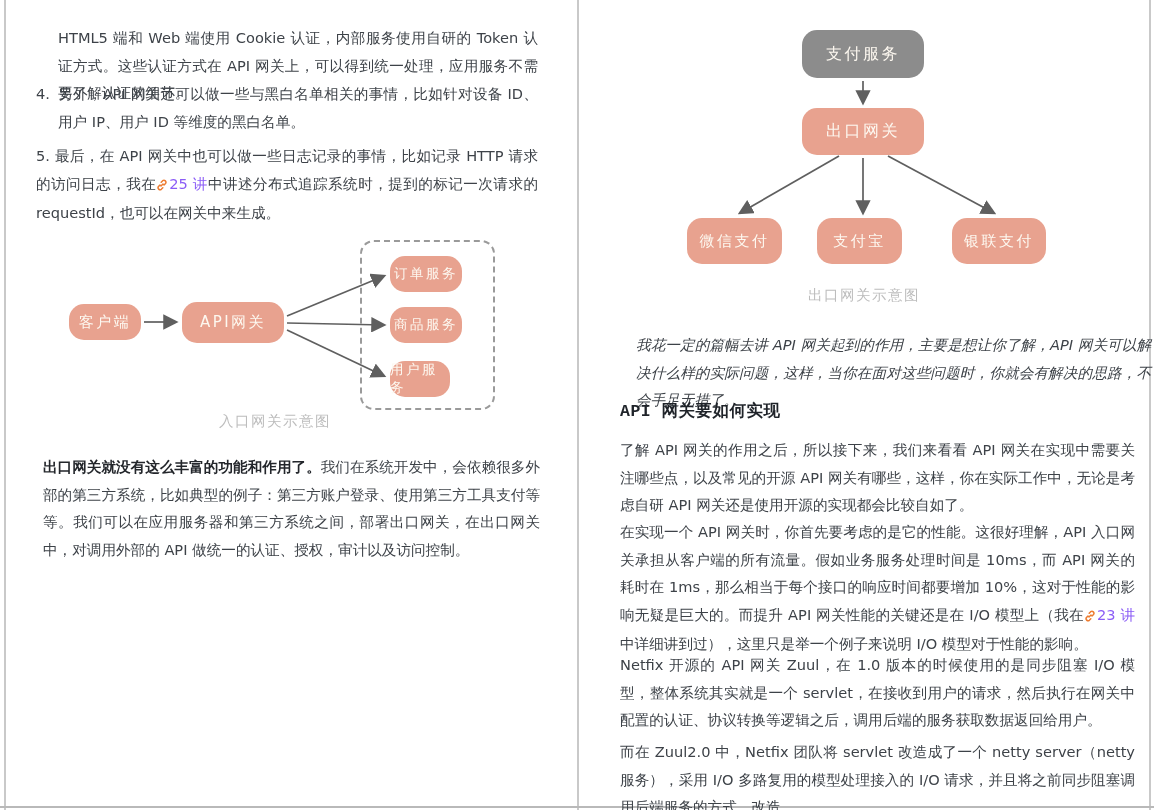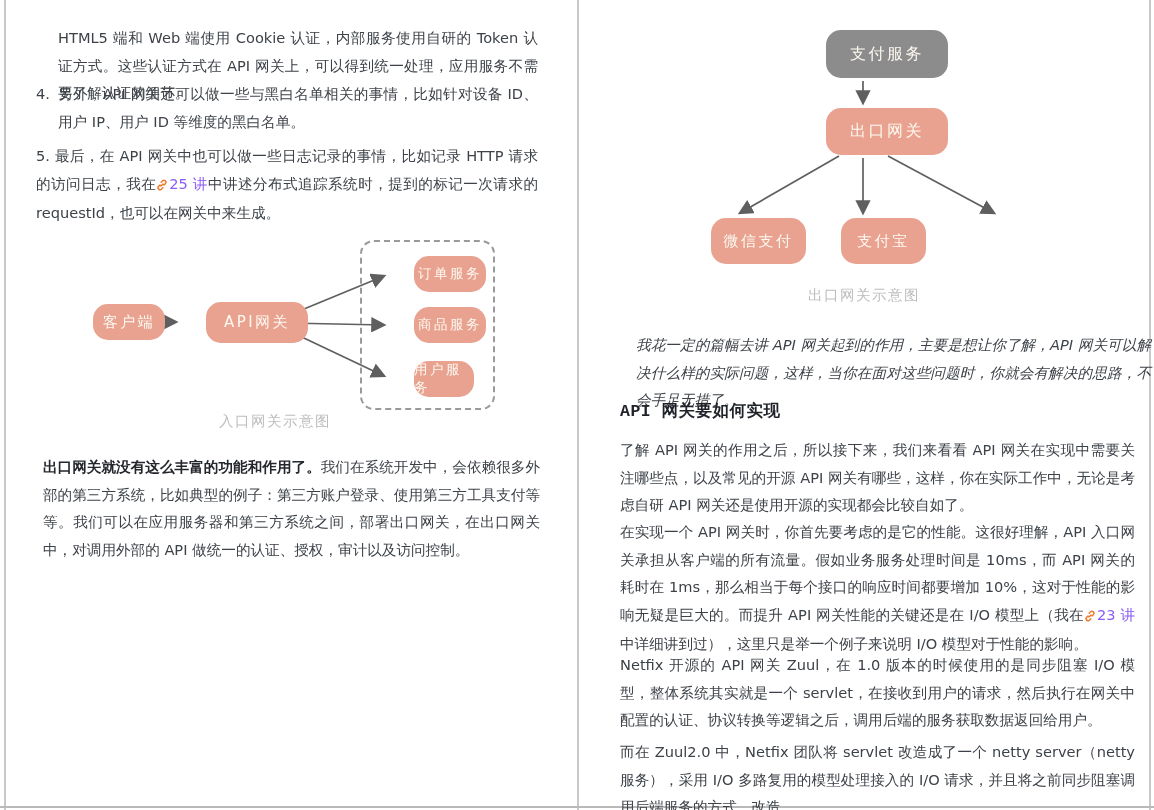--- a/index.html
+++ b/index.html
@@ -31,21 +31,21 @@
 
   .chapter-link { color:#8b5cf6; text-decoration:none; cursor:pointer; white-space:nowrap; }
   .chapter-link .lnk-ic { display:inline-block; vertical-align:-2px; margin-right:1px; }
 
   
   .diagram { position:absolute; left:0; width:577px; }
   .diagram svg.wires { position:absolute; left:0; top:0; pointer-events:none; }
   .node {
     position:absolute; border-radius:15px; background:#E8A28F;
     color:#FDF8F0; display:flex; align-items:center; justify-content:center;
-    font-size:15px; letter-spacing:2.5px;margin-left:24px;
+    font-size:15px; letter-spacing:2.5px;
   }
   .node.gray { background:#8C8C8C; }
   .dash-group {
     position:absolute; border:2px dashed #9a9a9a; border-radius:14px;
   }
   .diagram-caption {
     position:absolute; color:#BDBDBD; font-size:14.5px;
     letter-spacing:1.5px; text-align:center;
   }
 
@@ -134,20 +134,23 @@
       </div>
       <div class="node" style="left:225px; top:108px; width:122px; height:47px; font-size:16px;">
         <span>出口网关</span>
       </div>
       <div class="node" style="left:110px; top:218px; width:95px; height:46px;">
         <span>微信支付</span>
       </div>
       <div class="node" style="left:240px; top:218px; width:85px; height:46px;">
         <span>支付宝</span>
       </div>
+      <div class="node" style="left:375px; top:218px; width:94px; height:46px;">
+        <span>银联支付</span>
+      </div>
       <div class="diagram-caption" style="left:166px; top:286px; width:250px; text-align:left; padding-left:65px; box-sizing:border-box;">出口网关示意图</div>
     </div>
 
     <div class="para" style="left:59px; top:331px; width:515px;font-style:italic;">我花一定的篇幅去讲 API 网关起到的作用，主要是想让你了解，API 网关可以解决什么样的实际问题，这样，当你在面对这些问题时，你就会有解决的思路，不会手足无措了。</div>
 
     <h3 class="sec-heading" style="left:43px; top:400px;">API 网关要如何实现</h3>
 
     <div class="para" style="left:43px; top:436px; width:515px;">了解 API 网关的作用之后，所以接下来，我们来看看 API 网关在实现中需要关注哪些点，以及常见的开源 API 网关有哪些，这样，你在实际工作中，无论是考虑自研 API 网关还是使用开源的实现都会比较自如了。</div>
 
     <div class="para" style="left:43px; top:518px; width:515px;">

